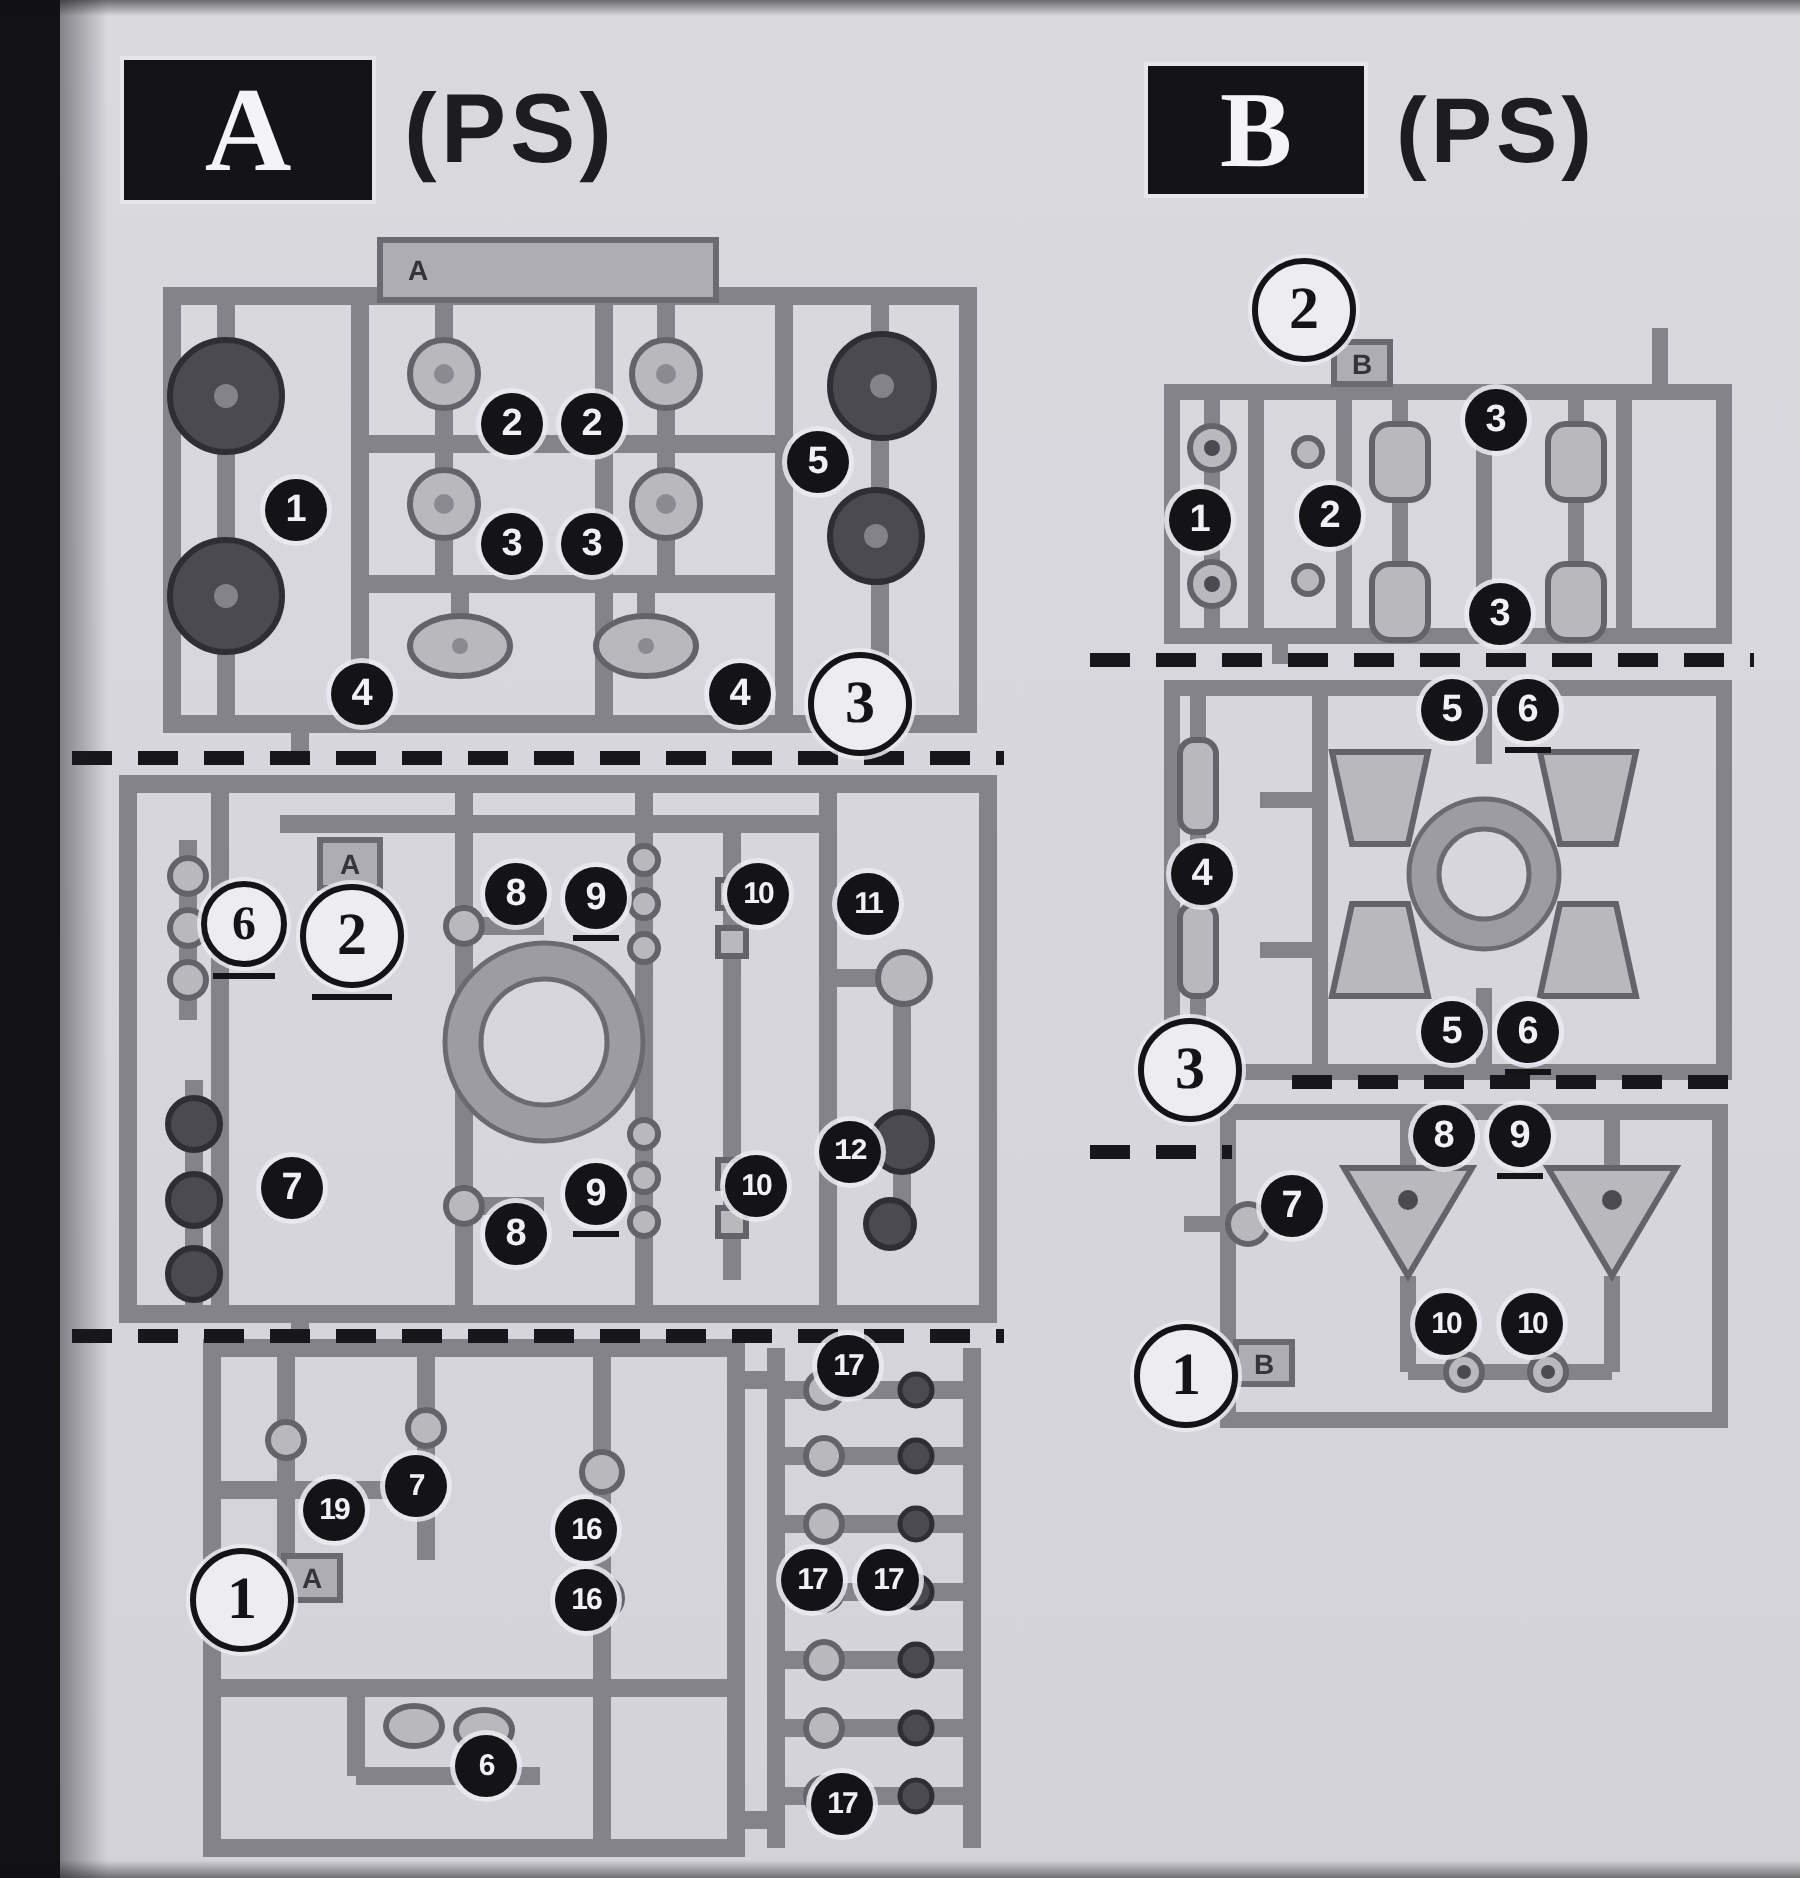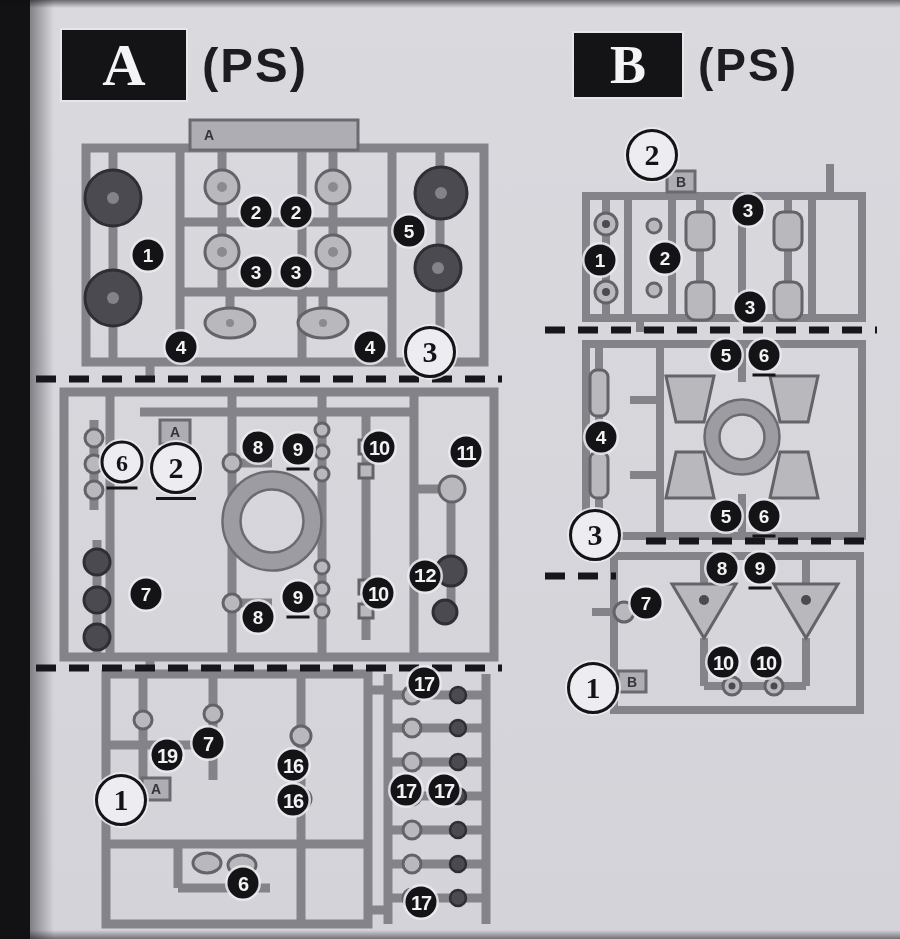--- a/index.html
+++ b/index.html
@@ -14,21 +14,21 @@
   .title{position:absolute;display:flex;align-items:center;gap:16px;z-index:5;}
   .letter-box{background:#141416;color:#f4f3f6;font-family:"Liberation Serif",serif;font-weight:700;display:flex;align-items:center;justify-content:center;box-shadow:0 0 0 2px rgba(240,239,244,.6);}
   #titleA .letter-box{width:124px;height:70px;font-size:60px;}
   #titleB .letter-box{width:108px;height:64px;font-size:54px;}
   .ps{font-weight:700;color:#1d1d21;letter-spacing:2px;}
   #titleA .ps{font-size:49px;}
   #titleB .ps{font-size:46px;}
 
   #overlay{position:absolute;inset:0;}
   .callout{position:absolute;z-index:4;width:31px;height:31px;border-radius:50%;background:#141417;color:#f2f1f5;display:flex;align-items:center;justify-content:center;font-weight:700;font-size:19px;line-height:1;transform:translate(-50%,-50%);box-shadow:0 0 0 2.5px rgba(236,235,241,.85);}
-  .callout.wide{font-size:20px;letter-spacing:-1px;}
+  .callout.wide{font-size:15px;letter-spacing:-1px;}
   .callout.u::after{content:"";position:absolute;left:4px;right:4px;bottom:-6px;height:3.5px;background:#141417;}
   .marker{position:absolute;z-index:4;width:46px;height:46px;border-radius:50%;background:#edecf1;border:3.5px solid #141417;color:#141417;display:flex;align-items:center;justify-content:center;font-weight:700;font-family:"Liberation Serif",serif;font-size:30px;line-height:1;transform:translate(-50%,-50%);box-shadow:0 0 0 2px rgba(236,235,241,.85);}
   .marker.small{width:37px;height:37px;font-size:24px;border-width:3px;}
   .marker.u::after{content:"";position:absolute;left:3px;right:3px;bottom:-9px;height:3.5px;background:#141417;}
   .tab{position:absolute;z-index:3;transform:translate(-50%,-50%);font-size:14px;font-weight:700;color:#35343b;}
   .dash{position:absolute;z-index:2;height:7px;transform:translateY(-50%);background:repeating-linear-gradient(90deg,#17171b 0px,#17171b 20px,transparent 20px,transparent 33px);}
 </style>
 </head>
 <body>
 
@@ -269,21 +269,21 @@
       <div class="callout" style="left: 256px; top: 212px;">2</div>
       <div class="callout" style="left: 296px; top: 212px;">2</div>
       <div class="callout" style="left: 256px; top: 272px;">3</div>
       <div class="callout" style="left: 296px; top: 272px;">3</div>
       <div class="callout" style="left: 181px; top: 347px;">4</div>
       <div class="callout" style="left: 370px; top: 347px;">4</div>
       <div class="callout" style="left: 409px; top: 231px;">5</div>
       <div class="callout" style="left: 258px; top: 447px;">8</div>
       <div class="callout u" style="left: 298px; top: 449px;">9</div>
       <div class="callout wide" style="left: 379px; top: 447px;">10</div>
-      <div class="callout wide" style="left: 434px; top: 452px; margin-left: 32px;">11</div>
+      <div class="callout wide" style="left: 434px; top: 452px;">11</div>
       <div class="callout" style="left: 146px; top: 594px;">7</div>
       <div class="callout" style="left: 258px; top: 617px;">8</div>
       <div class="callout u" style="left: 298px; top: 597px;">9</div>
       <div class="callout wide" style="left: 378px; top: 593px;">10</div>
       <div class="callout wide" style="left: 425px; top: 576px; font-family: Liberation Mono, monospace;">12</div>
       <div class="callout wide" style="left: 167px; top: 755px;">19</div>
       <div class="callout wide" style="left: 208px; top: 743px;">7</div>
       <div class="callout wide" style="left: 293px; top: 765px;">16</div>
       <div class="callout wide" style="left: 293px; top: 800px;">16</div>
       <div class="callout wide" style="left: 243px; top: 883px;">6</div>

